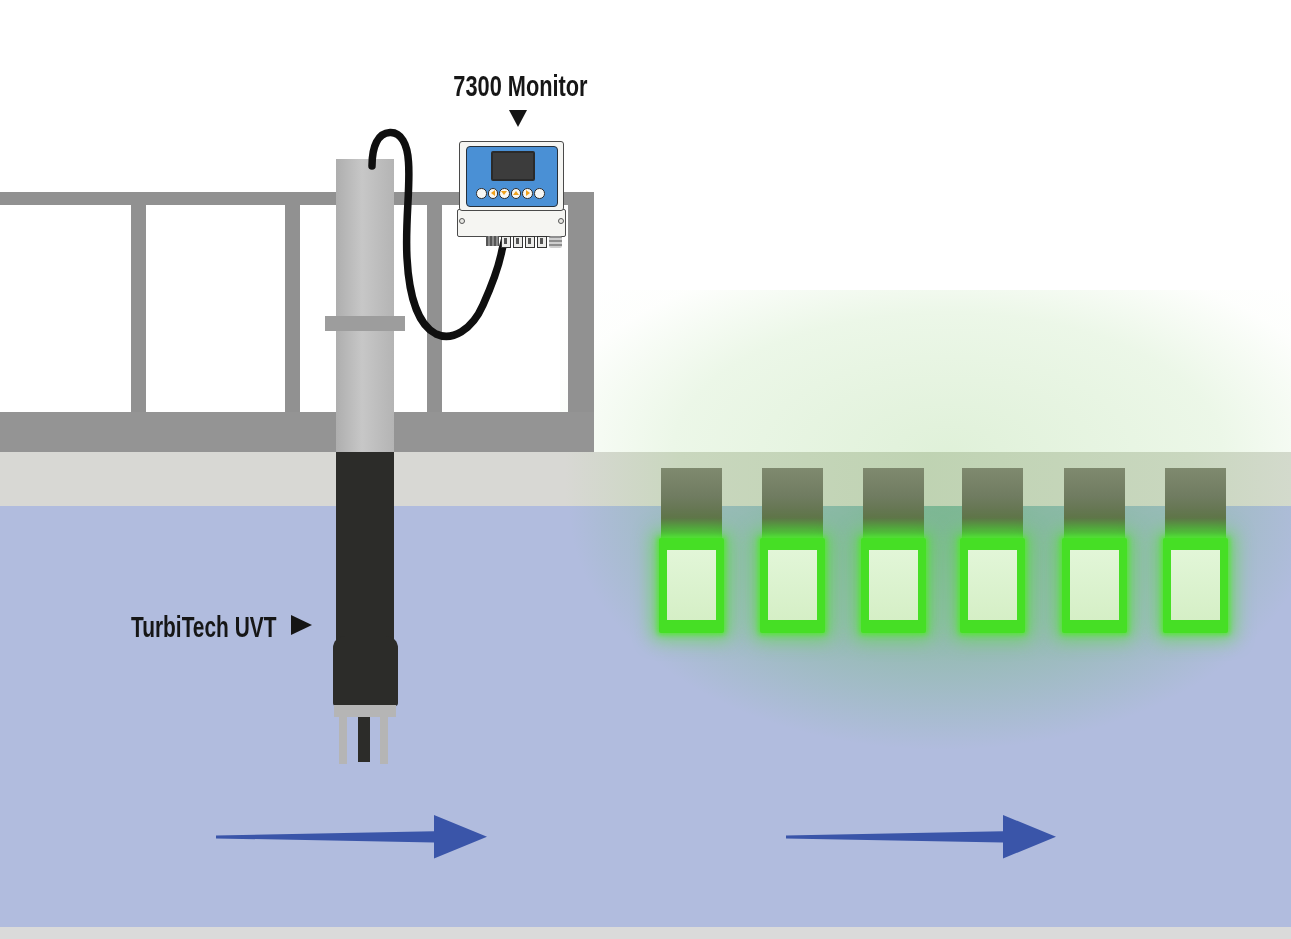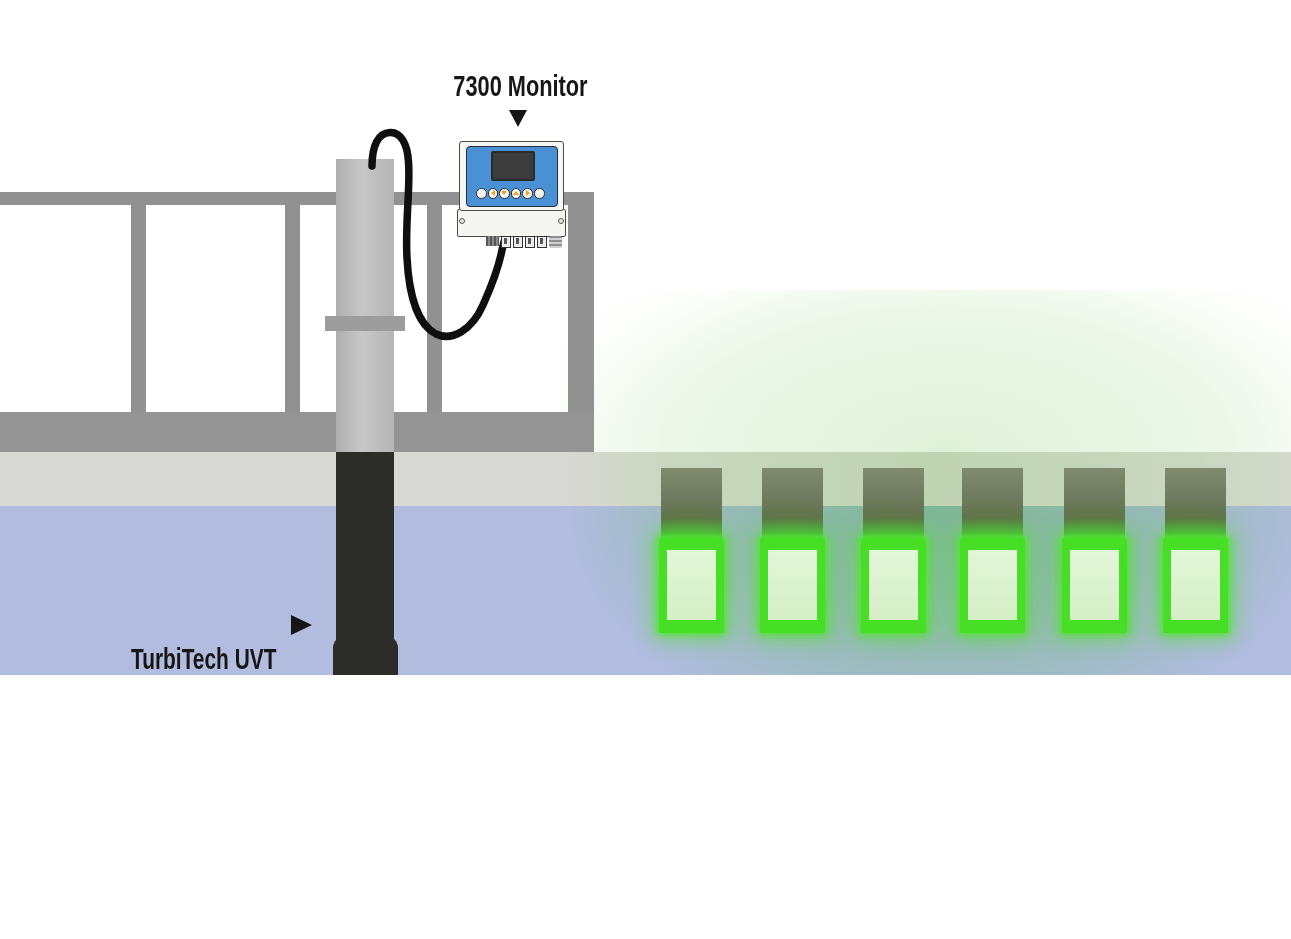--- a/index.html
+++ b/index.html
@@ -1,18 +1,18 @@
 <!DOCTYPE html>
 <html><head>
 <meta charset="utf-8">
 <style>
   * { margin:0; padding:0; box-sizing:border-box; }
   html,body { background:#ffffff; }
   body { font-family:"Liberation Sans","DejaVu Sans",sans-serif; }
-  #stage { position:relative; width:1291px; height:675px; overflow:hidden; background:#ffffff; }
+  #stage { position:relative; width:1291px; height:939px; overflow:hidden; background:#ffffff; }
   .abs { position:absolute; }
 
   
   .concrete-band { left:0; top:452px; width:1291px; height:54px; background:#d8d8d4; }
   .water { left:0; top:506px; width:1291px; height:433px; background:#b1bcde; }
   .bottom-strip { left:0; top:927px; width:1291px; height:12px; background:#dadada; }
 
   
   .glow-dome { left:560px; top:290px; width:731px; height:162px;
     background:radial-gradient(ellipse 72% 165% at 53% 100%,
@@ -90,21 +90,21 @@
     background:repeating-linear-gradient(180deg,#8f8f8f 0 2px,#cfcfcf 2px 4px); border-radius:2px; }
 
   
   .lbl { position:absolute; font-weight:bold; color:#161616; line-height:1.05; white-space:nowrap; }
   .condensed { display:inline-block; }
   #monitor-label { left:420px; top:71px; width:200px; text-align:center; font-size:29px; }
   #monitor-label .condensed { transform:scaleX(0.75); transform-origin:50% 50%; }
   #monitor-pointer { left:509px; top:110px; width:0; height:0;
     border-left:9.5px solid transparent; border-right:9.5px solid transparent;
     border-top:17px solid #151515; }
-  #probe-label { left:131px; top:612px; font-size:29px;margin-top:32px; }
+  #probe-label { left:131px; top:612px; font-size:29px; }
   #probe-label .condensed { transform:scaleX(0.72); transform-origin:0 50%; }
   #probe-pointer { left:291px; top:615px; width:0; height:0;
     border-top:10.5px solid transparent; border-bottom:10.5px solid transparent;
     border-left:21px solid #151515; }
   #uv-label { left:818px; top:664px; width:250px; text-align:center; font-size:23px; color:#2e5f2c; }
   #uv-label .condensed { transform:scaleX(0.78); transform-origin:50% 50%; }
 </style>
 </head>
 <body>
 

